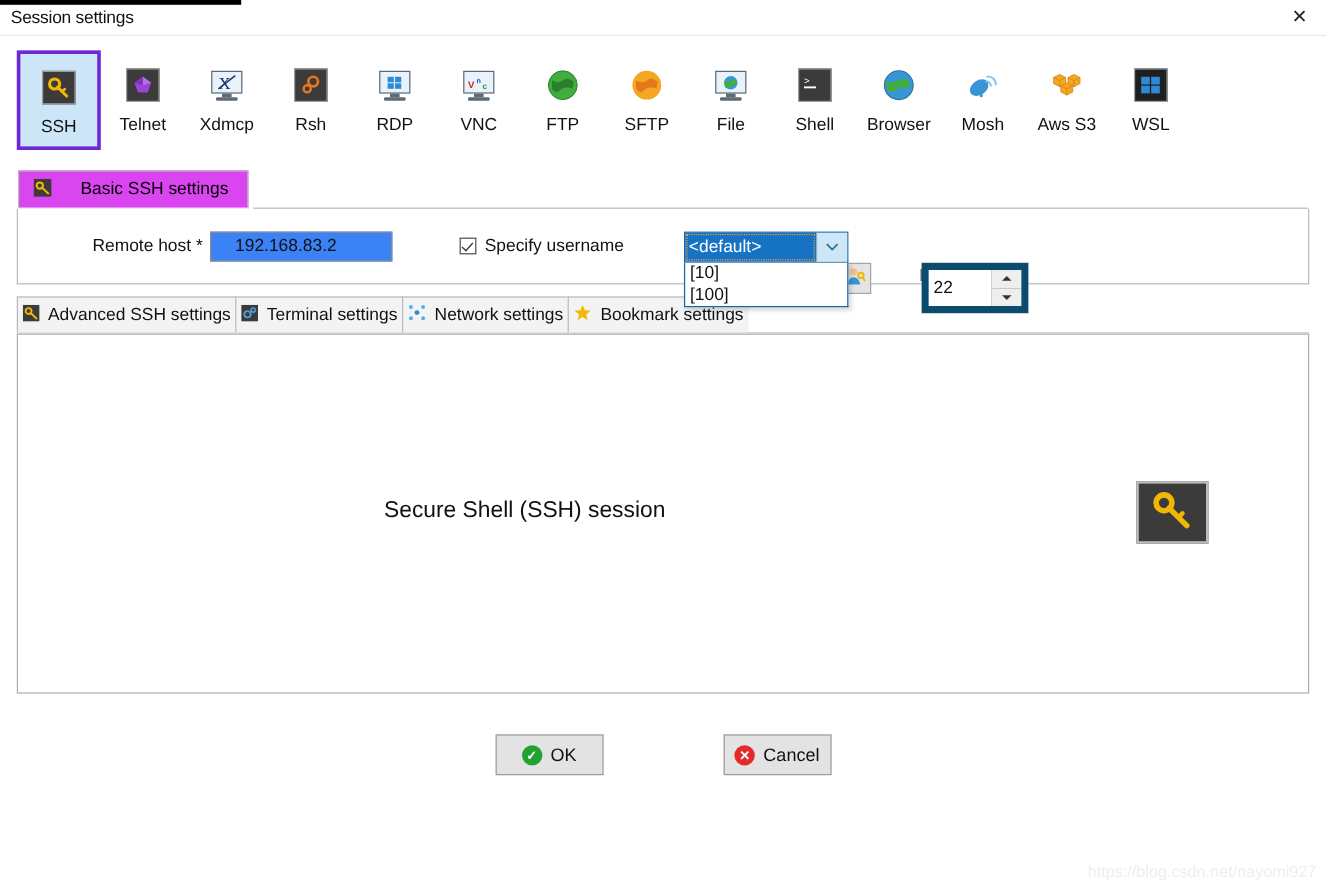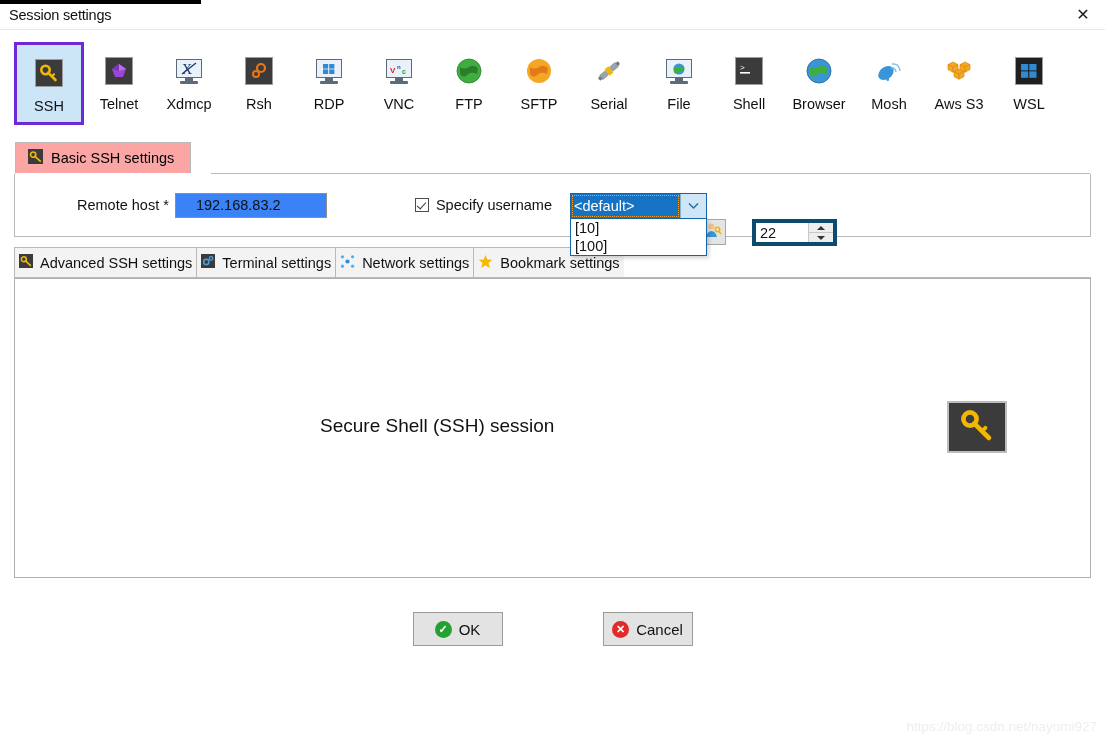--- a/index.html
+++ b/index.html
@@ -129,26 +129,26 @@
     border-top: none;
     height: 62px;
     background: #ffffff;
   }
   #basic-tab {
     position: absolute;
     left: 0;
     top: -32px;
     height: 32px;
     padding: 0 16px 0 12px;
-    background: #fca5a5;
+    background: #d946ef;
     border: 1px solid #b9b9b9;
     border-bottom: 1px solid #ffffff;
     display: flex;
     align-items: center;
-    gap: 8px;
+    gap: 24px;
     box-sizing: border-box;
     font-size: 14.5px;
     cursor: pointer;
   }
   #basic-tab-rule {
     position: absolute;
     left: 196px;
     right: 0;
     top: -1px;
     height: 1px;
@@ -262,25 +262,25 @@
     align-items: center;
     justify-content: center;
     box-sizing: border-box;
     cursor: pointer;
     z-index: 20;
   }
 
   
   #port-wrap {
     position: absolute;
-    left: 752px;
+    left: 768px;
     top: 219px;
     display: flex;
-    height: 27px;
-    border: 4px solid #0c4a6e;
+    height: 42px;
+    border: 6px solid #0c4a6e;
     box-sizing: border-box;
     background: #fff;
     z-index: 20;
   }
   #port-input {
     width: 46px;
     border: none;
     outline: none;
     font-family: "Liberation Sans", sans-serif;
     font-size: 14.5px;
@@ -525,34 +525,20 @@
   <div class="proto">
     <div class="proto-icon">
       <svg width="28" height="28" viewBox="0 0 28 28">
         <circle cx="14" cy="14" r="12" fill="#f5a623"></circle>
         <path d="M5 10 q5 3 9 0 q4 -3 9 1 l-1 6 q-6 -3 -10 1 q-4 4 -7 -1 Z" fill="#e2791a"></path>
       </svg>
     </div>
     <div class="proto-label">SFTP</div>
   </div>
 
-  <div class="proto">
-    <div class="proto-icon">
-      <svg width="28" height="28" viewBox="0 0 28 28">
-        <g transform="rotate(-40 14 14)">
-          <rect x="3" y="11" width="9" height="6" rx="1.5" fill="#9aa3ab"></rect>
-          <rect x="16" y="11" width="9" height="6" rx="1.5" fill="#9aa3ab"></rect>
-          <rect x="11.5" y="10" width="5" height="8" fill="#f2b705"></rect>
-          <rect x="1" y="12.3" width="3" height="3.4" fill="#6f777e"></rect>
-          <rect x="24" y="12.3" width="3" height="3.4" fill="#6f777e"></rect>
-        </g>
-      </svg>
-    </div>
-    <div class="proto-label">Serial</div>
-  </div>
 
   <div class="proto">
     <div class="proto-icon">
       <div class="monitor">
         <div class="screen">
           <svg width="16" height="14" viewBox="0 0 16 14">
             <circle cx="8" cy="7" r="5.6" fill="#3a95d6"></circle>
             <path d="M3 5 q3 2 5 0 q2.5 -2 5 1 l-0.6 3.5 q-3.6 -1.6 -5.6 1 q-2.4 2.4 -4 -0.6 Z" fill="#3fae3f"></path>
           </svg>
         </div>
@@ -644,21 +630,21 @@
       </svg>
     </span>
     <span>Basic SSH settings</span>
   </div>
   <div id="basic-tab-rule"></div>
 
   <div class="form-row">
     <span class="field-label" style="margin-left:62px;">Remote host *</span>
     <input class="txt" id="remote-host" style="width: 152px; margin-left: 6px;" value="192.168.83.2">
 
-    <div class="checkbox-wrap" style="margin-left:88px;">
+    <div class="checkbox-wrap" style="margin-left:56px;">
       <span class="cbox"></span>
       <span class="field-label">Specify username</span>
     </div>
   </div>
 
   <div id="combo-wrap">
     <div id="combo-box">
       <div id="combo-value">&lt;default&gt;</div>
       <div id="combo-arrow">
         <svg width="11" height="8" viewBox="0 0 11 8">

